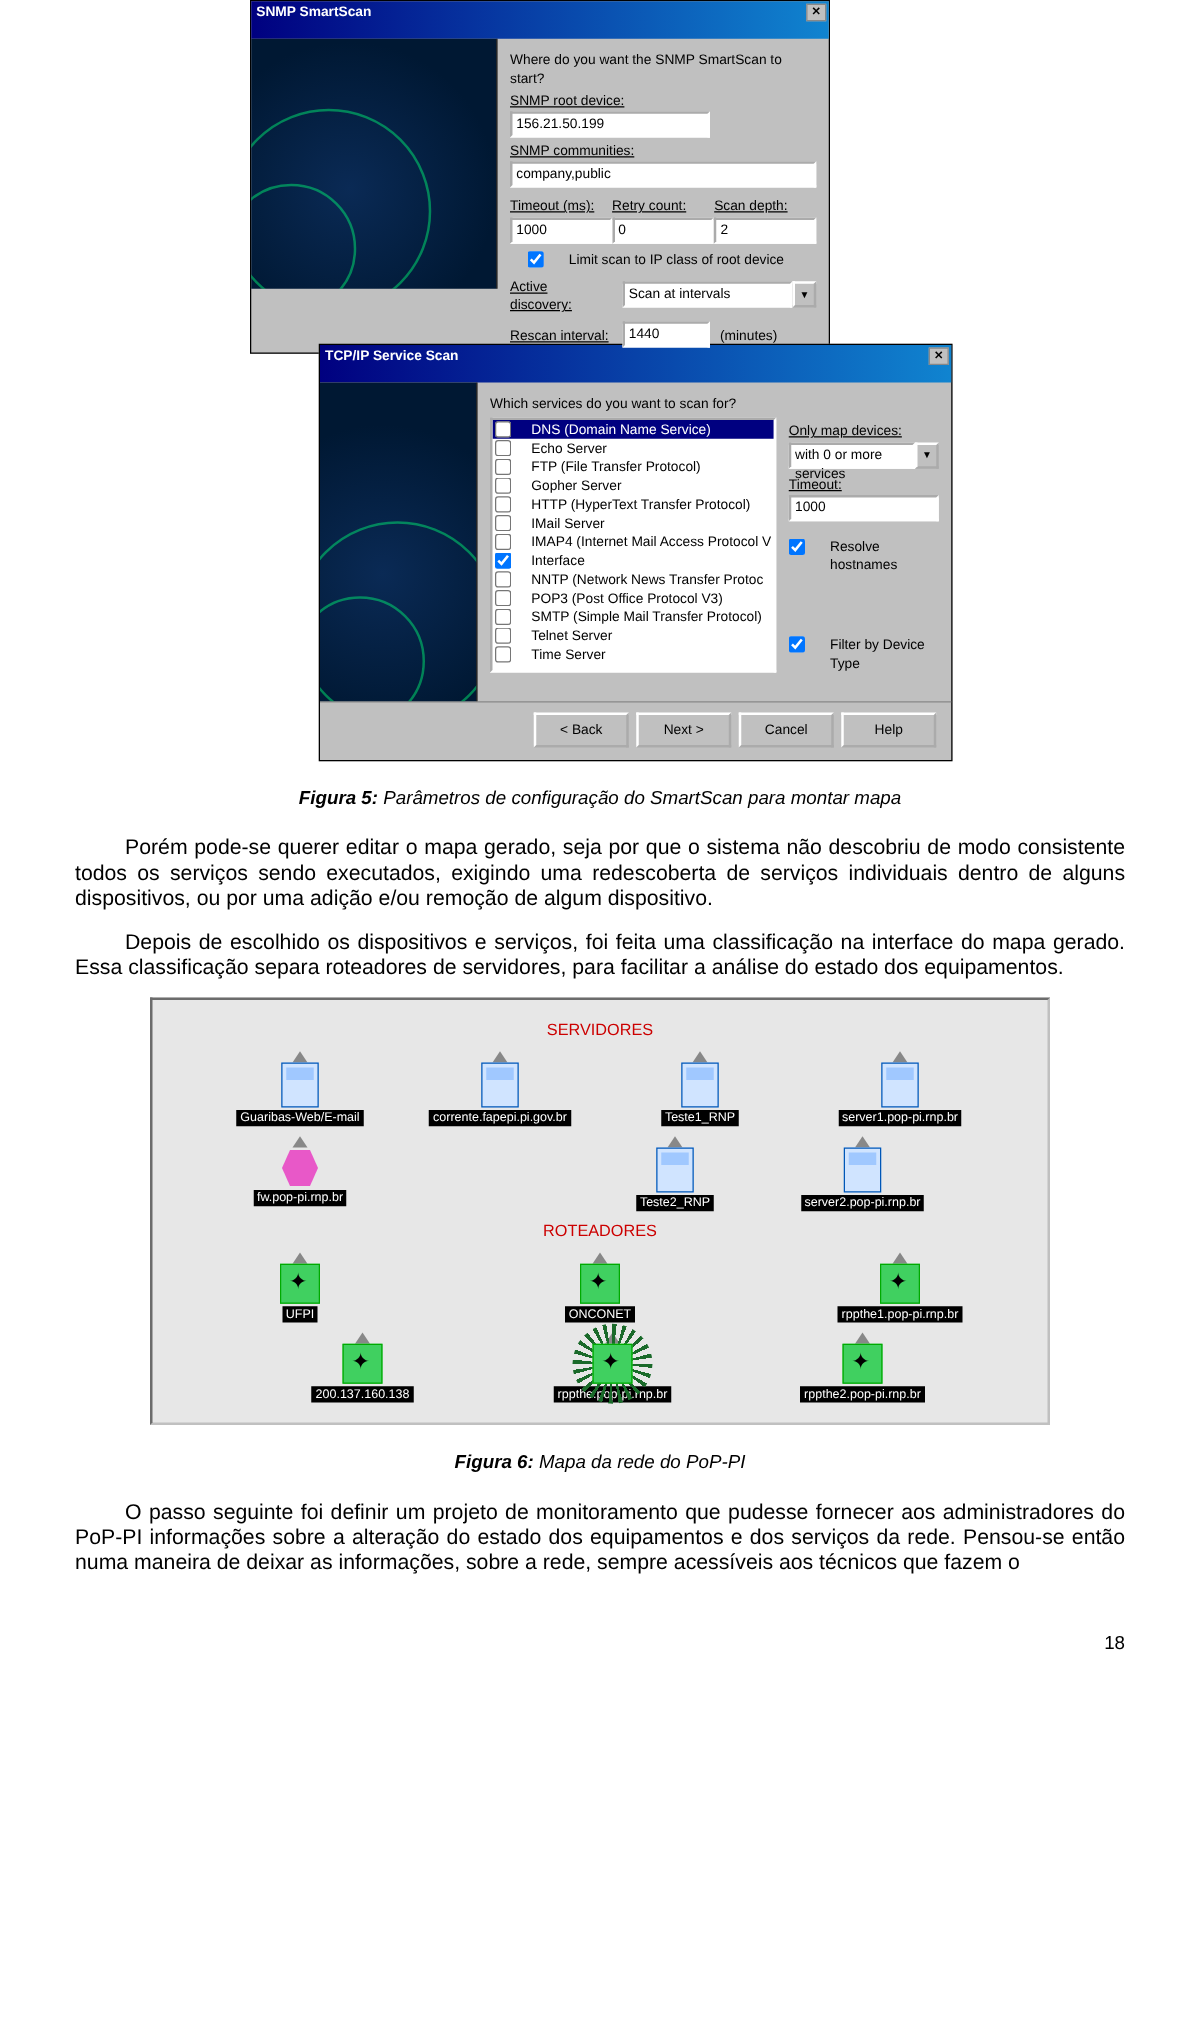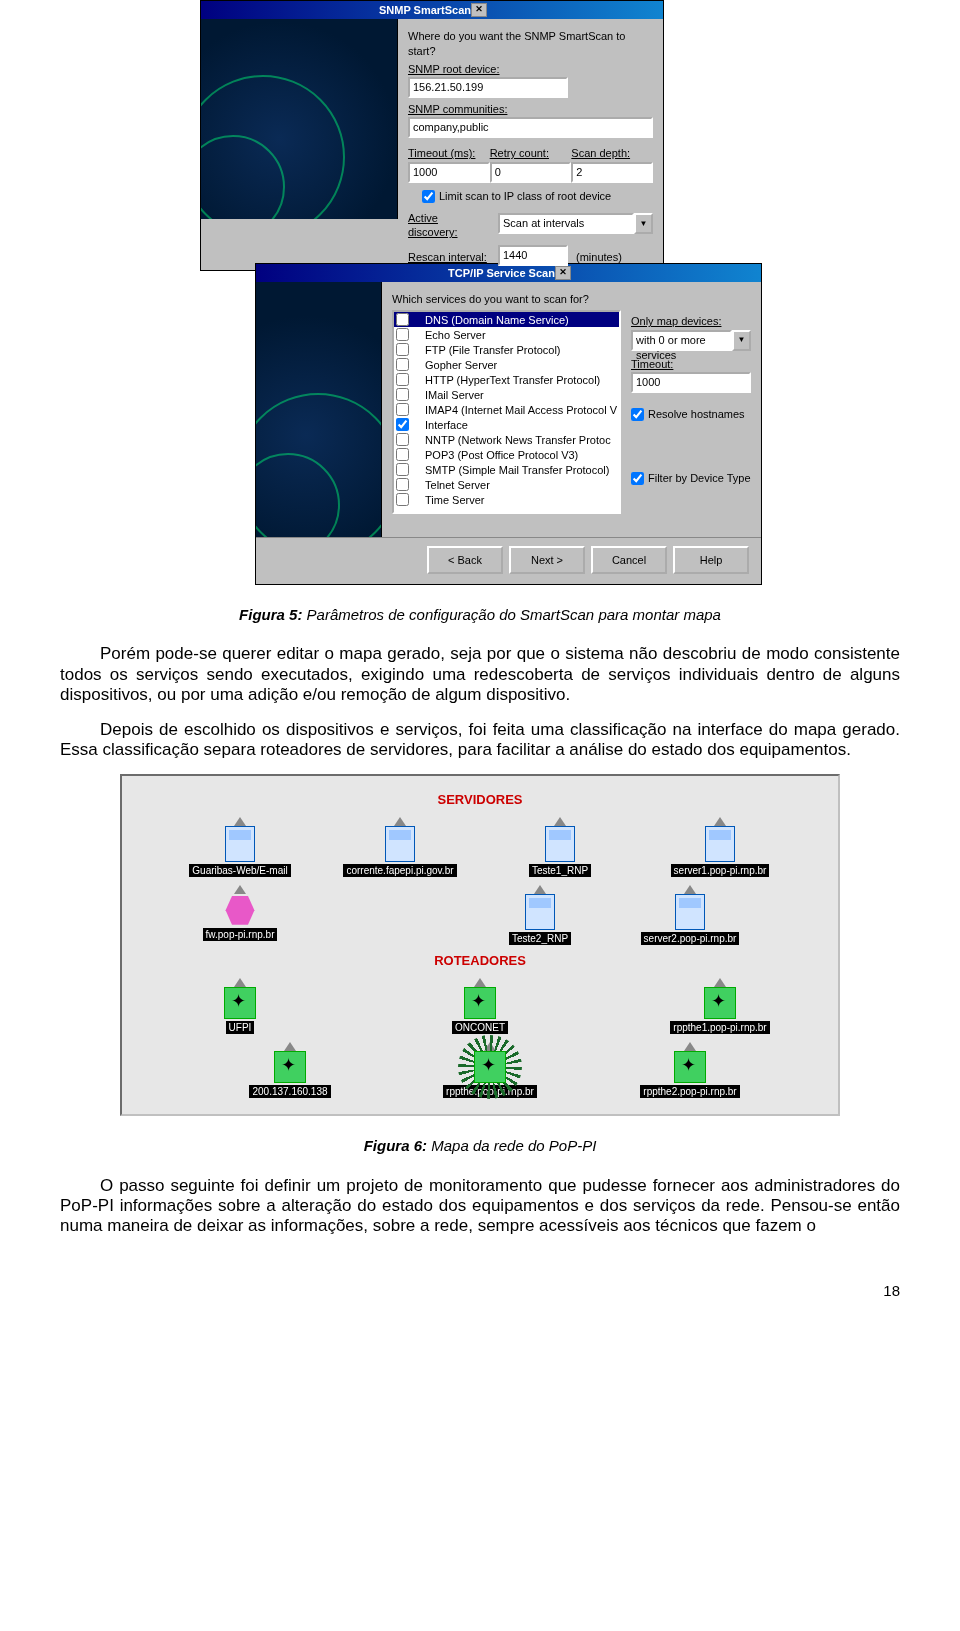--- a/index.html
+++ b/index.html
@@ -1,41 +1,41 @@
 <!DOCTYPE html>
 <html><head>
 <meta charset="utf-8">
 <style>
 body{margin:0;background:#fff;font-family:Arial,Helvetica,sans-serif;font-size:16px;line-height:1.3;color:#000}
 .page{width:960px;margin:0 auto;padding:0 60px 40px;box-sizing:border-box}
 .figure-wrap{display:flex;justify-content:center;margin:0 0 20px}
 .win{font-family:"MS Sans Serif",Arial,sans-serif;font-size:11px;color:#000}
-.titlebar{background:linear-gradient(to right,#000080,#1084d0);color:#fff;display:flex;align-items:center;justify-content:center;padding:2px 2px 2px 4px;font-weight:bold;font-size:11px}
+.titlebar{background:linear-gradient(to right,#000080,#1084d0);color:#fff;display:flex;align-items:center;justify-content:space-between;padding:2px 2px 14px 4px;font-weight:bold;font-size:11px}
 .titlebar .x{background:#c0c0c0;border:1px solid #888;width:14px;height:12px;display:flex;align-items:center;justify-content:center;color:#000;font-size:9px;font-family:Arial}
 .panel{background:#c0c0c0;border:1px solid #000}
 .sunken{border:2px inset #fff;background:#fff;padding:1px 3px;font-size:11px;height:15px;line-height:15px}
 .sunken-list{border:2px inset #fff;background:#fff;font-size:11px}
 .label{font-size:11px;margin:4px 0 1px 0;display:block}
 .underline{text-decoration:underline}
 .radar{width:196px;height:200px;background:radial-gradient(circle at 40% 60%,#0a2a55 0%,#001833 70%);position:relative;overflow:hidden;border-right:1px solid #000}
 .radar::before{content:"";position:absolute;left:-20px;bottom:-20px;width:160px;height:160px;border:2px solid rgba(0,255,120,.45);border-radius:50%}
 .radar::after{content:"";position:absolute;left:-20px;bottom:-20px;width:100px;height:100px;border:2px solid rgba(0,255,120,.45);border-radius:50%}
 .sweep{position:absolute;left:-20px;bottom:-20px;width:220px;height:220px;background:conic-gradient(from 300deg at 0% 100%,rgba(0,255,120,.6) 0deg,rgba(0,255,120,0) 40deg)}
 .btn{background:#c0c0c0;border:2px outset #fff;padding:2px 8px;font-size:11px;min-width:56px;height:20px;display:inline-flex;align-items:center;justify-content:center}
 .btnbar{display:flex;gap:6px;justify-content:flex-end;padding:8px 12px 10px;border-top:1px solid #888}
-.check{font-size:11px;display:flex;align-items:flex-end;gap:4px}
+.check{font-size:11px;display:flex;align-items:flex-start;gap:20px}
 .check input{margin:0}
 .list-row{display:flex;align-items:center;gap:16px;padding:0 2px;font-size:11px;height:15px;white-space:nowrap}
 .list-row input{margin:0}
 .caption{font-style:italic;font-size:15px;text-align:center;margin:10px 0 20px}
 .caption b{font-weight:bold}
 .body-text{text-align:justify;font-size:17px;line-height:1.2;margin:0 0 14px}
 .indent{text-indent:40px}
 .netmap{background:#e7e7e7;border:2px inset #c0c0c0;width:680px;padding:12px 18px 8px;font-family:"MS Sans Serif",Arial,sans-serif;font-size:11px}
-.netmap h4{color:#c00;text-align:center;font-size:13px;margin:4px 0 6px;font-weight:bold}
+.netmap h4{color:#c00;text-align:center;font-size:13px;margin:4px 0 6px;font-weight:normal}
 .net-row{display:flex;justify-content:space-between;margin:8px 30px}
 .node{display:flex;flex-direction:column;align-items:center;gap:2px;width:140px}
 .node-label{background:#000;color:#fff;font-size:10px;padding:0 3px;white-space:nowrap}
 .server-icon{width:28px;height:34px;background:#d0e4ff;border:1px solid #0057b7;position:relative}
 .server-icon::after{content:"";position:absolute;top:3px;left:3px;right:3px;height:10px;background:#a0c8ff}
 .fw-icon{width:30px;height:30px;background:#e858c8;clip-path:polygon(25% 5%,75% 5%,95% 50%,75% 95%,25% 95%,5% 50%);border:1px solid #a01090}
 .router-icon{width:30px;height:30px;background:#40d060;border:1px solid #0a0;position:relative}
 .router-icon::after{content:"✦";position:absolute;top:2px;left:6px;font-size:18px;color:#000}
 .triangle{width:0;height:0;border-left:6px solid transparent;border-right:6px solid transparent;border-bottom:9px solid #888;margin-bottom:-2px}
 .starburst{position:relative}

